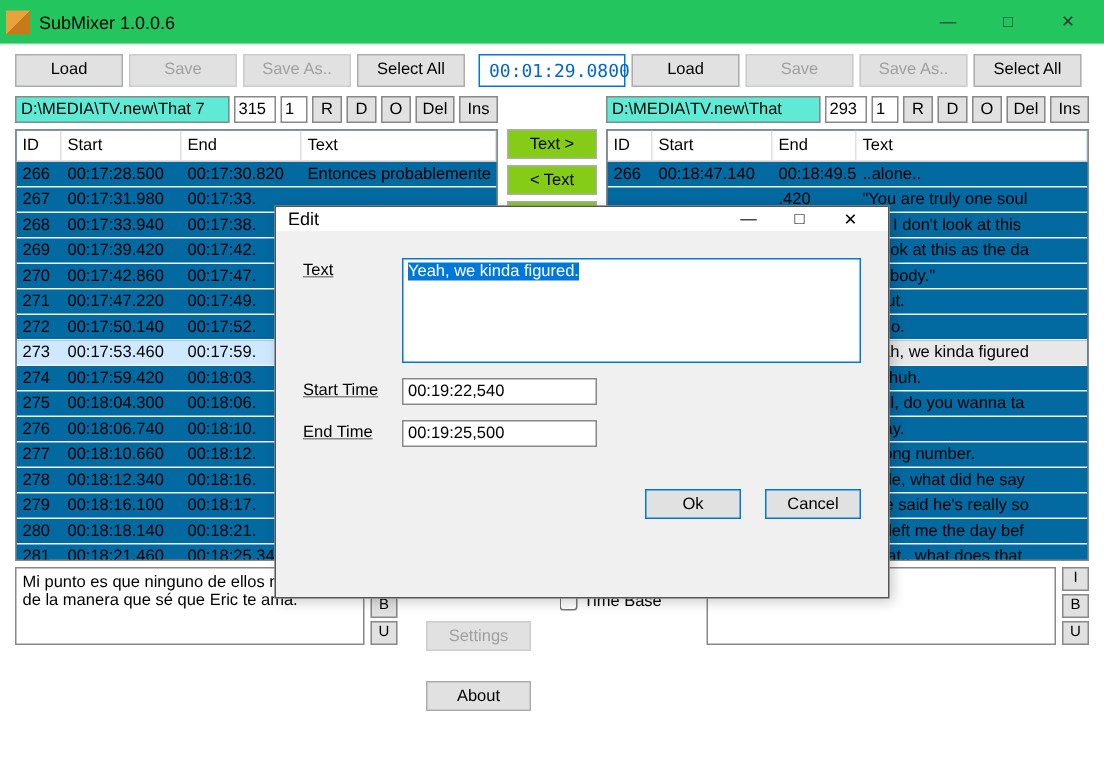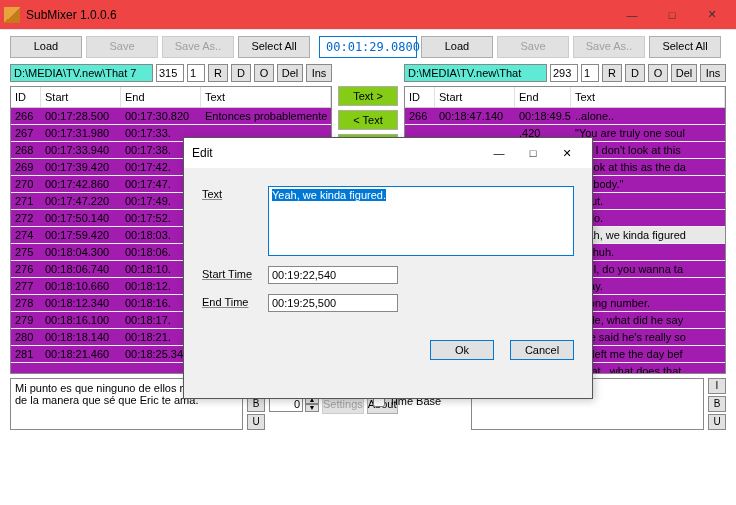--- a/index.html
+++ b/index.html
@@ -1,18 +1,18 @@
 <!DOCTYPE html>
 <html><head>
 <meta charset="utf-8">
 <style>
 * { box-sizing: border-box; margin: 0; padding: 0; font-family: 'Segoe UI', Tahoma, sans-serif; font-size: 11px; }
 body { background: #fff; width: 736px; height: 505px; overflow: hidden; position: relative; }
 
-.titlebar { height: 30px; display: flex; align-items: center; padding: 0 4px; background: #ef4444; border-bottom: 1px solid #e8e8e8; }
+.titlebar { height: 30px; display: flex; align-items: center; padding: 0 4px; background: #22c55e; border-bottom: 1px solid #e8e8e8; }
 .titlebar .icon { width: 16px; height: 16px; margin-right: 6px; background: linear-gradient(135deg,#e8a33d 0 50%,#c77a1a 50% 100%); }
 .titlebar .title { font-size: 12px; color: #000; }
 .titlebar .wincontrols { margin-left: auto; display: flex; }
 .titlebar .wincontrols div { width: 40px; height: 28px; display: flex; align-items: center; justify-content: center; color: #333; }
 
 .toolbar { display: flex; gap: 4px; padding: 6px 10px; }
 .toolbar .half { display: flex; gap: 4px; flex: 1; }
 .btn { background: #e1e1e1; border: 1px solid #adadad; color: #000; padding: 3px 0; text-align: center; cursor: pointer; font-size: 11px; }
 .btn.disabled { color: #a0a0a0; background: #e1e1e1; border-color: #ccc; cursor: default; }
 .tb-btn { width: 72px; }
@@ -24,46 +24,46 @@
 .numinput { border: 1px solid #888; background: #fff; width: 28px; text-align: left; padding: 2px 2px; font-size: 11px; }
 .sq { border: 1px solid #888; background: #e1e1e1; width: 20px; text-align: center; padding: 2px 0; cursor: pointer; font-size: 11px; }
 .sq.w { width: 26px; }
 
 .midcol { width: 64px; display: flex; flex-direction: column; gap: 4px; align-items: center; padding: 0 2px; }
 .midbtn { width: 60px; padding: 3px 0; text-align: center; border: 1px solid #adadad; background: #84cc16; cursor: pointer; font-size: 11px; }
 
 .content { display: flex; padding: 0 10px; gap: 4px; }
 .panel { flex: 1; min-width: 0; }
 
-.table { border: 1px solid #888; background: #a21caf; height: 288px; overflow: hidden; position: relative; }
+.table { border: 1px solid #888; background: #0369a1; height: 288px; overflow: hidden; position: relative; }
 .table-head { display: flex; background: #fff; border-bottom: 1px solid #ccc; }
 .table-head div { padding: 4px 4px; border-right: 1px solid #e0e0e0; font-size: 11px; }
 .c-id { width: 30px; } .c-start { width: 80px; } .c-end { width: 80px; } .c-text { flex: 1; }
 .table-body { overflow: hidden; }
 .row { display: flex; border-bottom: 1px solid #f2f2f2; }
 .row div { padding: 2px 4px; overflow: hidden; white-space: nowrap; font-size: 11px; }
 .row.sel { background: #cde8ff; }
 .row.sel2 { background: #e8e8e8; }
 
 .bottom { display: flex; padding: 4px 10px; gap: 4px; }
 .msgbox { flex: 1; border: 1px solid #888; background: #fff; padding: 3px 4px; height: 52px; font-size: 11px; overflow: hidden; }
 .sidebtns { display: flex; flex-direction: column; gap: 2px; }
 .sidebtns .sq2 { width: 18px; height: 16px; border: 1px solid #888; background: #e1e1e1; text-align: center; font-size: 10px; line-height: 14px; cursor: pointer; }
-.centerbottom { width: 100px; display: flex; flex-direction: row; gap: 3px; align-items: center; }
+.centerbottom { width: 100px; display: flex; flex-direction: column; gap: 20px; align-items: center; }
 .spinner-row { display:flex; gap:2px; align-items:center; }
 .spinner { border: 1px solid #888; width: 34px; padding: 1px 2px; text-align: right; font-size: 11px; }
 .spin-arrows { display:flex; flex-direction: column; }
 .spin-arrows div { width: 14px; height: 8px; border: 1px solid #888; background: #e1e1e1; font-size: 7px; text-align: center; line-height: 6px; }
 
 .checks { width: 94px; padding: 2px 0; }
 .checks label { display: flex; align-items: center; gap: 4px; font-size: 11px; padding: 1px 0; }
 .checks input { width: 12px; height: 12px; }
 
 .modal { position: absolute; left: 183px; top: 137px; width: 410px; height: 262px; background: #f0f0f0; border: 1px solid #555; box-shadow: 2px 2px 8px rgba(0,0,0,.2); }
-.modal .mtitle { height: 30px; background: #fff; display: flex; align-items: center; padding: 0 8px; }
+.modal .mtitle { height: 16px; background: #fff; display: flex; align-items: center; padding: 0 8px; }
 .modal .mtitle .t { font-size: 12px; }
 .modal .mtitle .mwin { margin-left: auto; display: flex; gap: 0; }
 .modal .mtitle .mwin div { width: 34px; height: 24px; display:flex; align-items:center; justify-content:center; }
 .modal .mbody { padding: 18px 18px 10px; }
 .modal .frow { display: flex; margin-bottom: 10px; align-items: flex-start; }
 .modal .flab { width: 66px; font-size: 11px; padding-top: 2px; text-decoration: underline; text-decoration-color: #888; }
 .modal .ftext { flex: 1; border: 1px solid #0078d7; background: #fff; height: 70px; padding: 2px 3px; font-size: 11px; }
 .modal .ftext .selected { background: #0078d7; color: #fff; }
 .modal .fin { border: 1px solid #888; background: #fff; width: 130px; padding: 2px 3px; font-size: 11px; }
 .modal .mbtns { display: flex; gap: 16px; justify-content: flex-end; padding: 8px 18px; }
@@ -167,20 +167,26 @@
             <div class="c-start">00:17:47.220</div>
             <div class="c-end" style="">00:17:49.</div>
             <div class="c-text"></div>
           </div>
           <div class="row">
             <div class="c-id">272</div>
             <div class="c-start">00:17:50.140</div>
             <div class="c-end" style="">00:17:52.</div>
             <div class="c-text"></div>
           </div>
+          <div class="row sel">
+            <div class="c-id">273</div>
+            <div class="c-start">00:17:53.460</div>
+            <div class="c-end" style="">00:17:59.</div>
+            <div class="c-text"></div>
+          </div>
           <div class="row">
             <div class="c-id">274</div>
             <div class="c-start">00:17:59.420</div>
             <div class="c-end" style="">00:18:03.</div>
             <div class="c-text"></div>
           </div>
           <div class="row">
             <div class="c-id">275</div>
             <div class="c-start">00:18:04.300</div>
             <div class="c-end" style="">00:18:06.</div>

